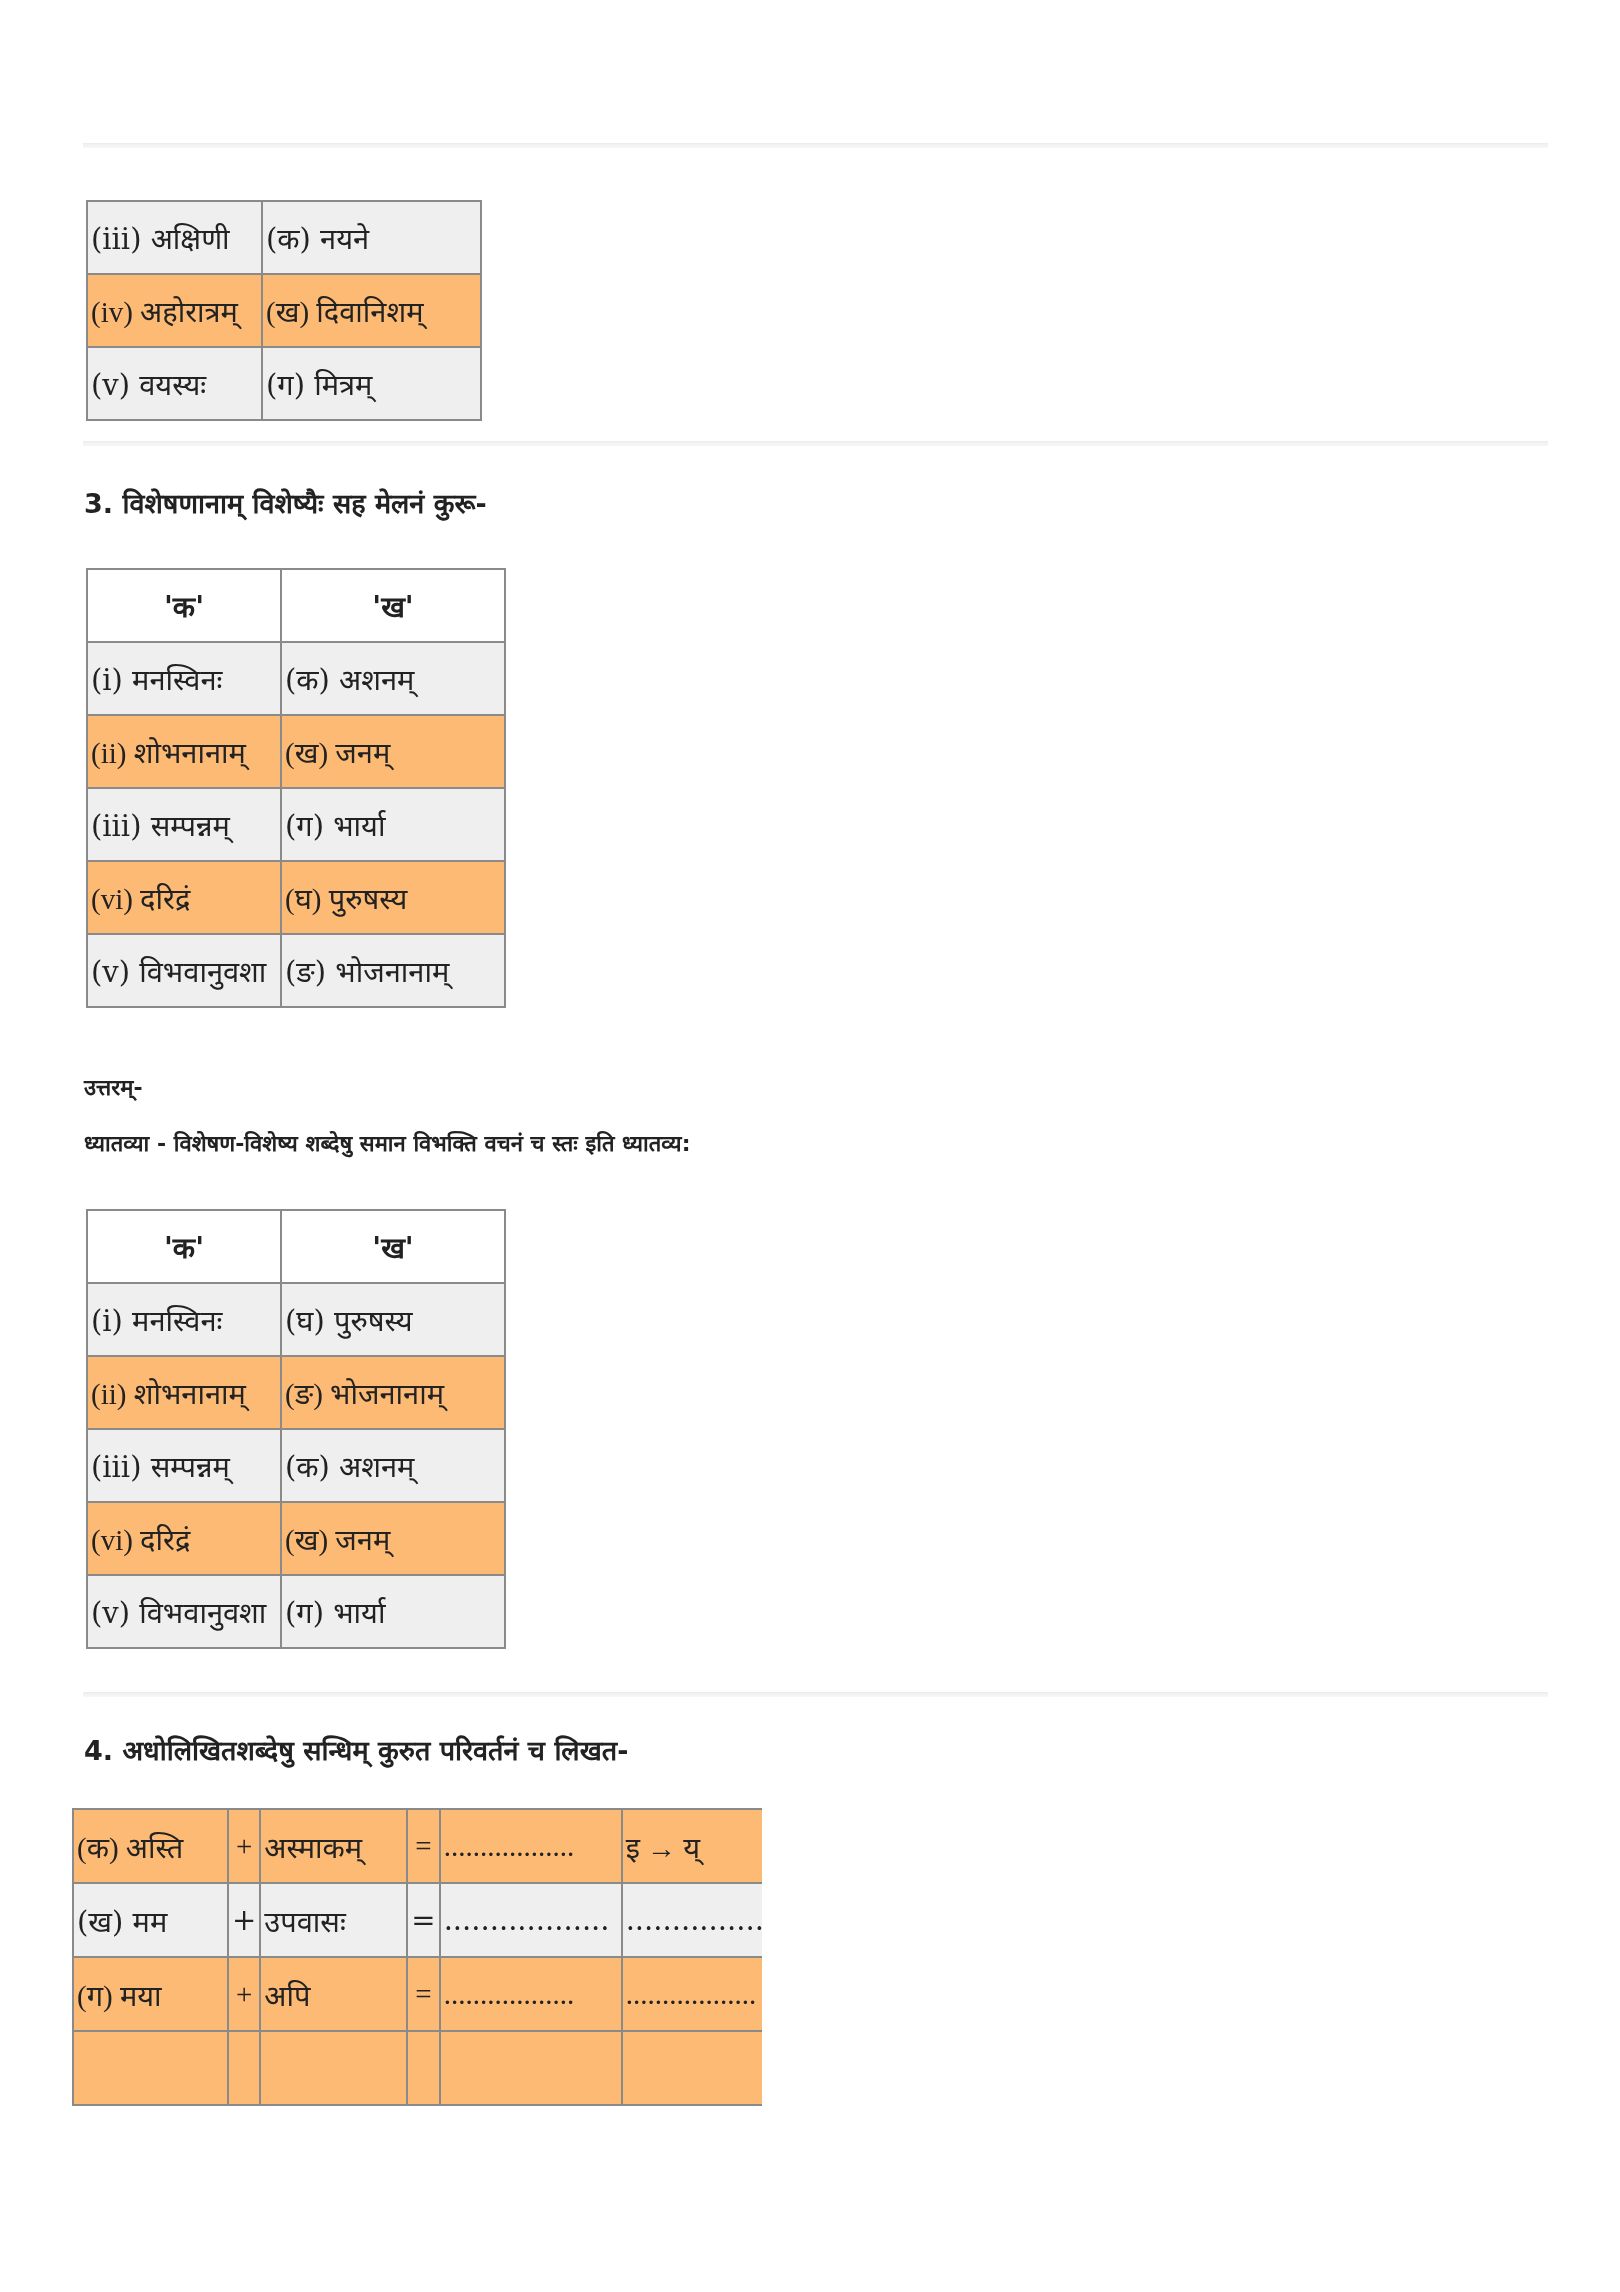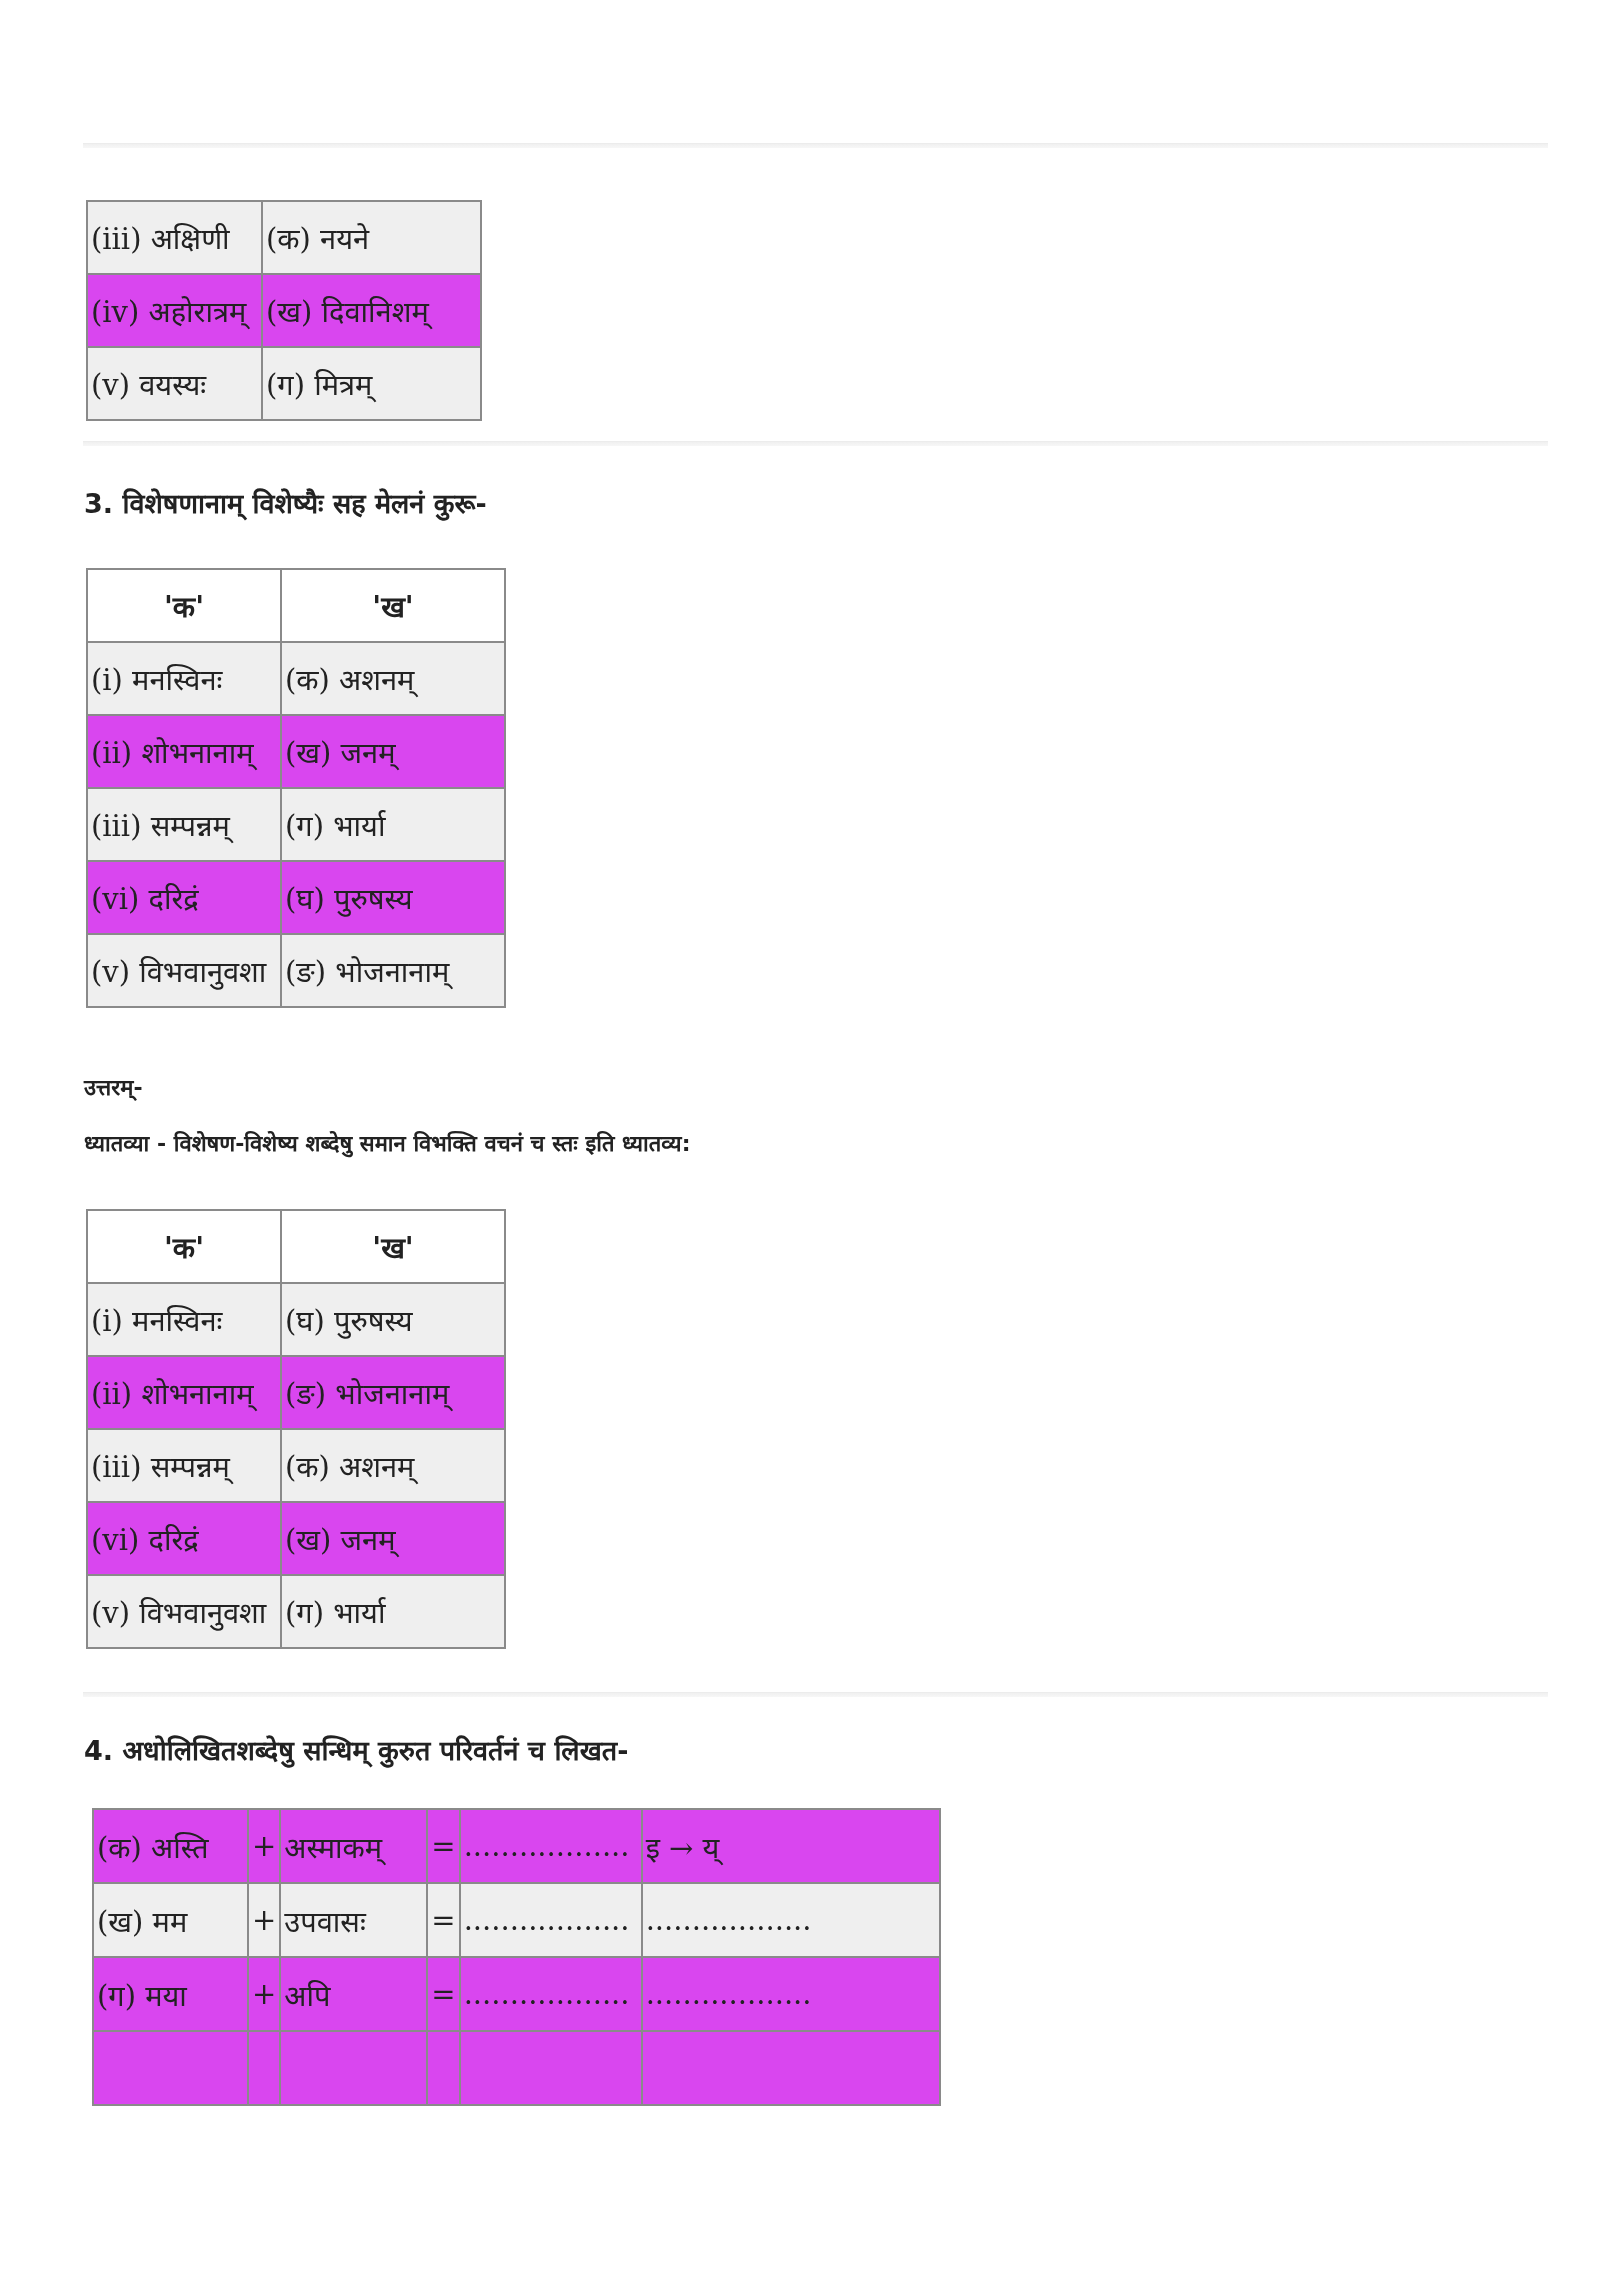--- a/index.html
+++ b/index.html
@@ -4,21 +4,21 @@
   <style>
     html, body { margin: 0; padding: 0; background: #ffffff; }
     body { width: 1620px; height: 2293px; position: relative; overflow: hidden;
            font-family: "DejaVu Serif", "Liberation Serif", serif; color: #222; }
     .hr { position: absolute; left: 83px; width: 1465px; height: 3.9px;
           background: linear-gradient(#f0f0f0, #f7f7f7); border-top: 1px solid #ececec; }
     .tbl { position: absolute; border-collapse: collapse; }
     .tbl td { border: 2.9px solid #8a8a8a; font-size: 29px; padding: 0 3px; height: 71px;
               white-space: nowrap; vertical-align: middle; }
     .tbl tr.g td { background: #efefef; }
-    .tbl tr.w td { background: #d946ef; }
+    .tbl tr.w td { background: #fdba74; font-family: Liberation Serif, serif; }
     .tbl tr.h td { background: #ffffff; text-align: center; font-weight: bold; font-size: 29px; }
     .heading { position: absolute; left: 84px; font-size: 27px; font-weight: bold;
                font-family: "DejaVu Sans", "Liberation Sans", sans-serif; }
     .para { position: absolute; left: 84px; font-size: 22px; font-weight: bold;
             font-family: "DejaVu Sans", "Liberation Sans", sans-serif; }
     .c { text-align: center; }
     .s4 td { height: 72px; }
   </style>
 </head>
 <body>
@@ -104,21 +104,21 @@
     <td>(v) विभवानुवशा</td>
     <td>(ग) भार्या</td>
   </tr>
 </tbody>
   </table>
 
 <div class="hr" style="top:1692px;"></div>
 
 <div class="heading" style="top:1731px;">4. अधोलिखितशब्देषु सन्धिम् कुरुत परिवर्तनं च लिखत-</div>
 
-<div style="position:absolute; left:92px; top:1808px; width:849px; height:333px; overflow:hidden;">
+<div style="position:absolute; left:72px; top:1808px; width:690px; height:333px; overflow:hidden;">
 <table class="tbl s4" style="left:0; top:0; width:849px;">
   <tbody>
         <tr class="w">
     <td style="width:147px;">(क) अस्ति</td>
     <td class="c" style="width:13.7px;">+</td>
     <td style="width:139px;">अस्माकम्</td>
     <td class="c" style="width:13.7px;">=</td>
     <td style="width:174px;">..................</td>
     <td>इ → य्</td>
   </tr>

